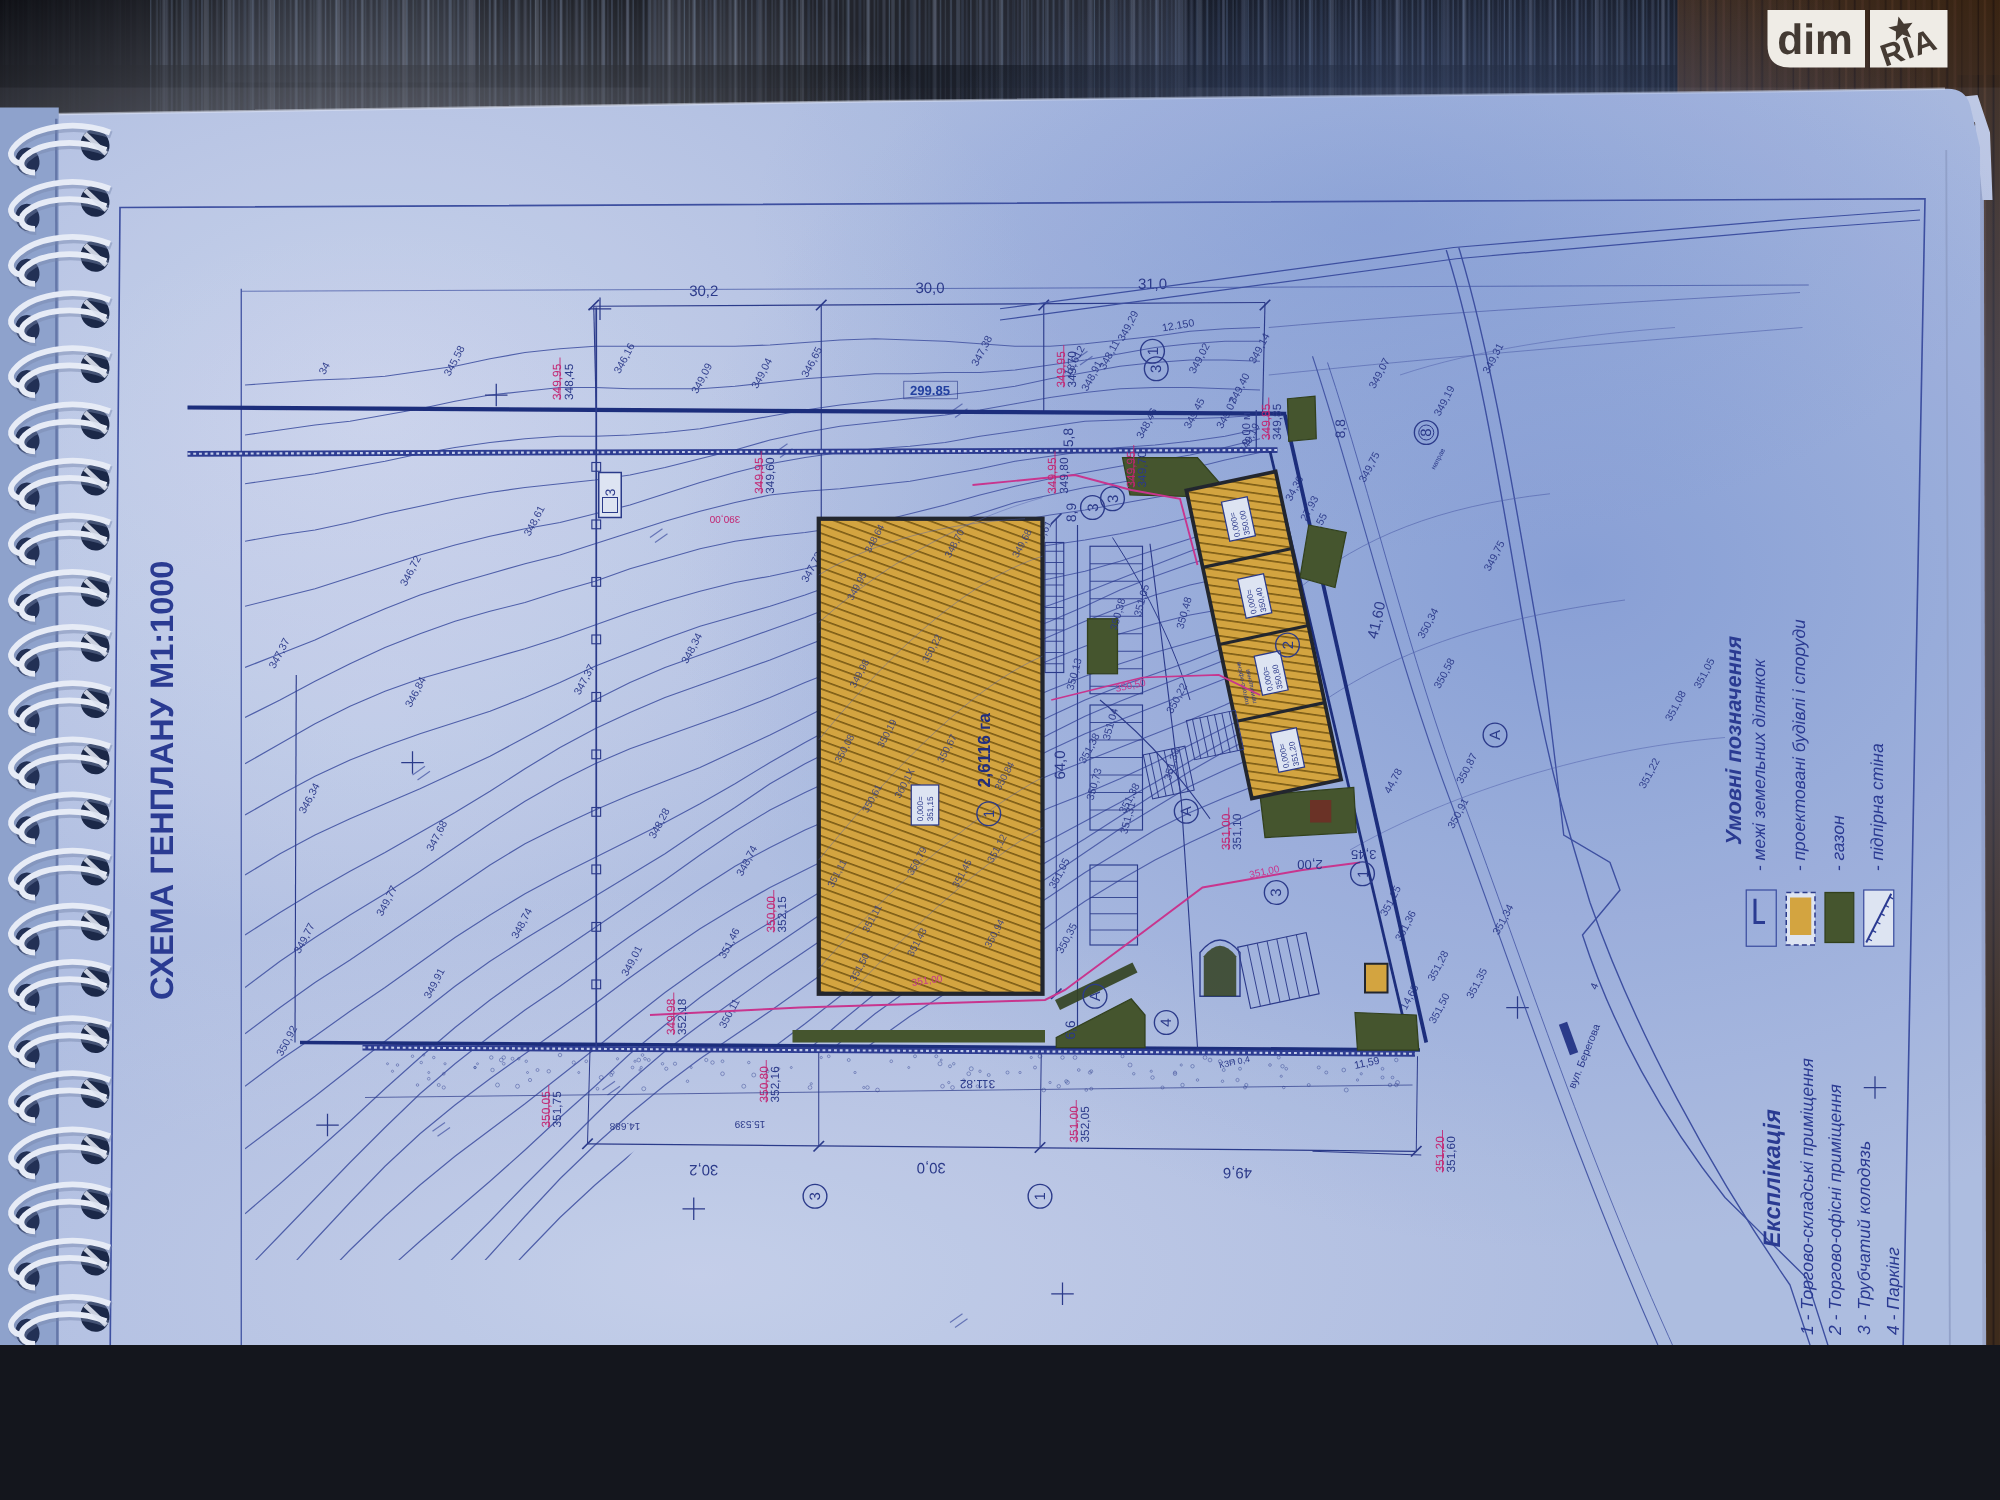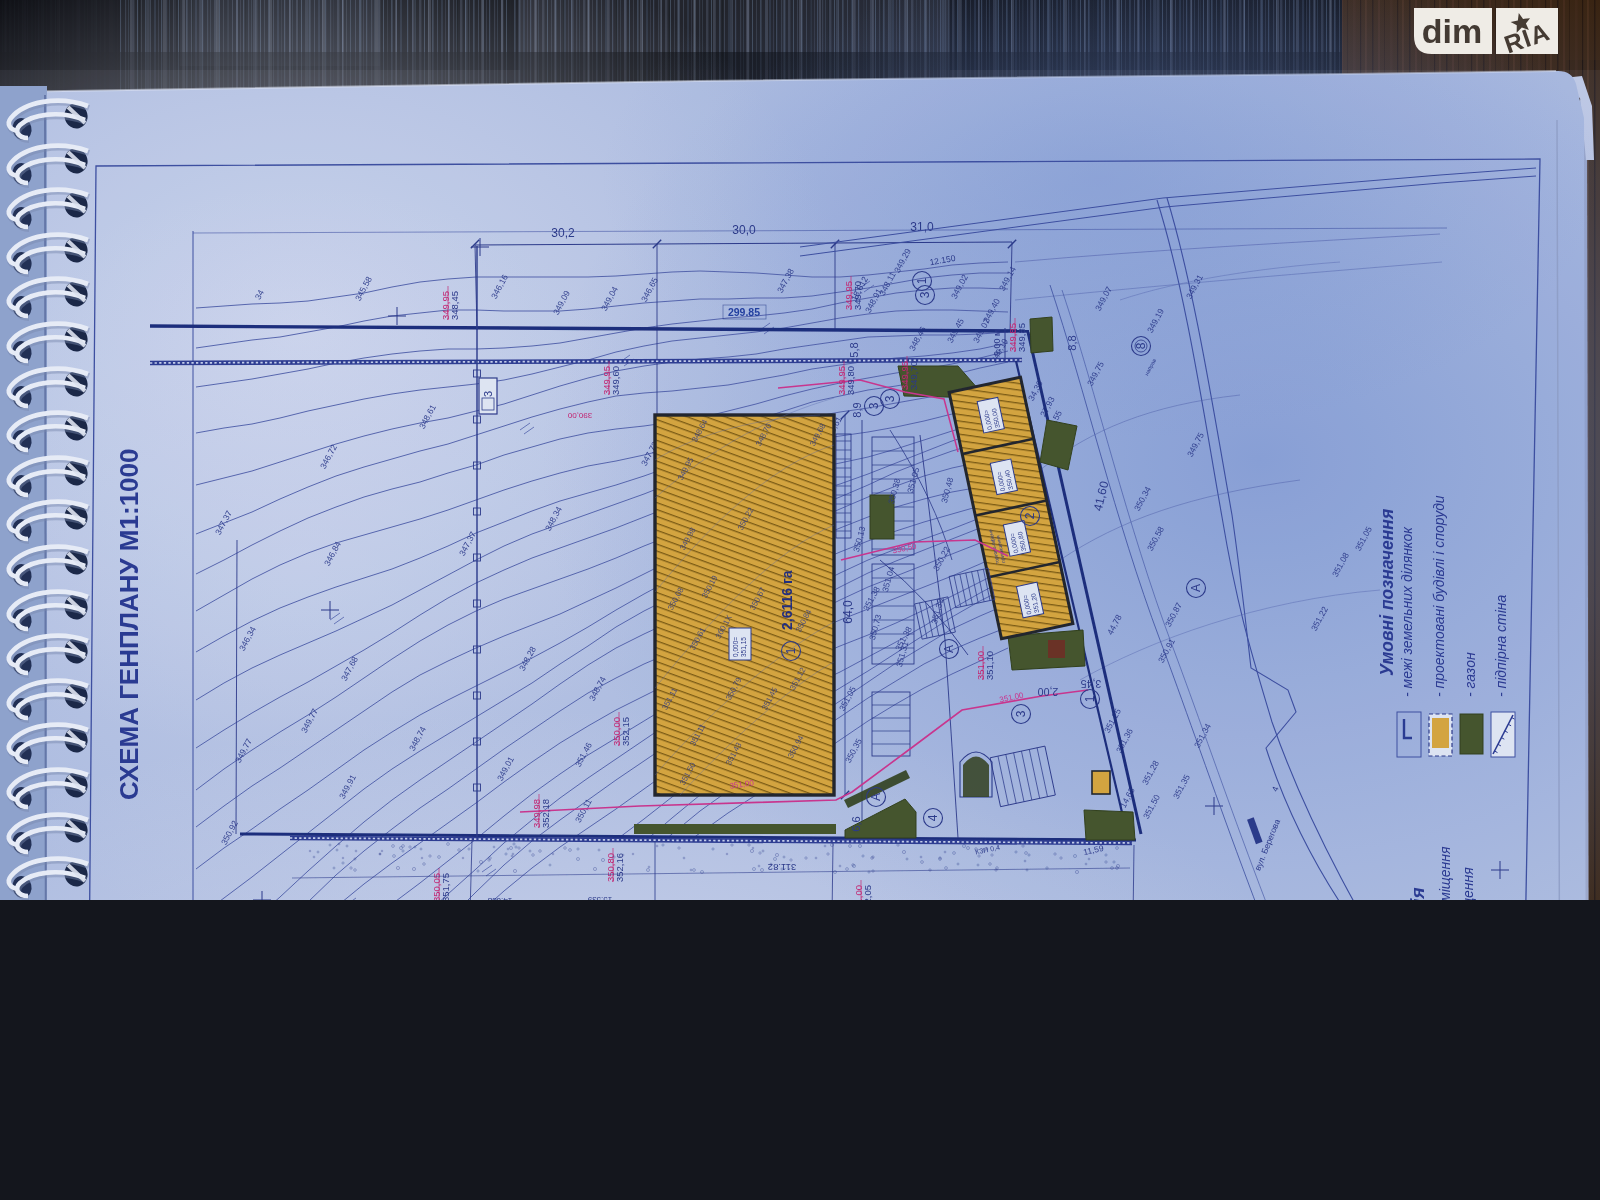--- a/index.html
+++ b/index.html
@@ -1,15 +1,15 @@
 <!DOCTYPE html>
 <html><head><meta charset="utf-8">
 <style>
 html,body{margin:0;padding:0;background:#14161d;}
-#ph{width:1600px;height:900px;position:relative;overflow:hidden;}
+#ph{width:1600px;height:1076px;position:relative;overflow:hidden;}
 text{font-family:"Liberation Sans",sans-serif;}
 </style></head><body>
 <div id="ph">
 <svg width="1600" height="1200" viewBox="0 0 1600 1200">
 <defs>
 <pattern id="grain" width="41" height="600" patternUnits="userSpaceOnUse">
  <rect width="41" height="600" fill="#0d0f15"></rect>
  <rect x="2" width="1.2" height="600" fill="#3c4658" opacity="0.5"></rect>
  <rect x="5" width="0.8" height="600" fill="#232b38"></rect>
  <rect x="9" width="2.4" height="600" fill="#4a5668" opacity="0.4"></rect>

